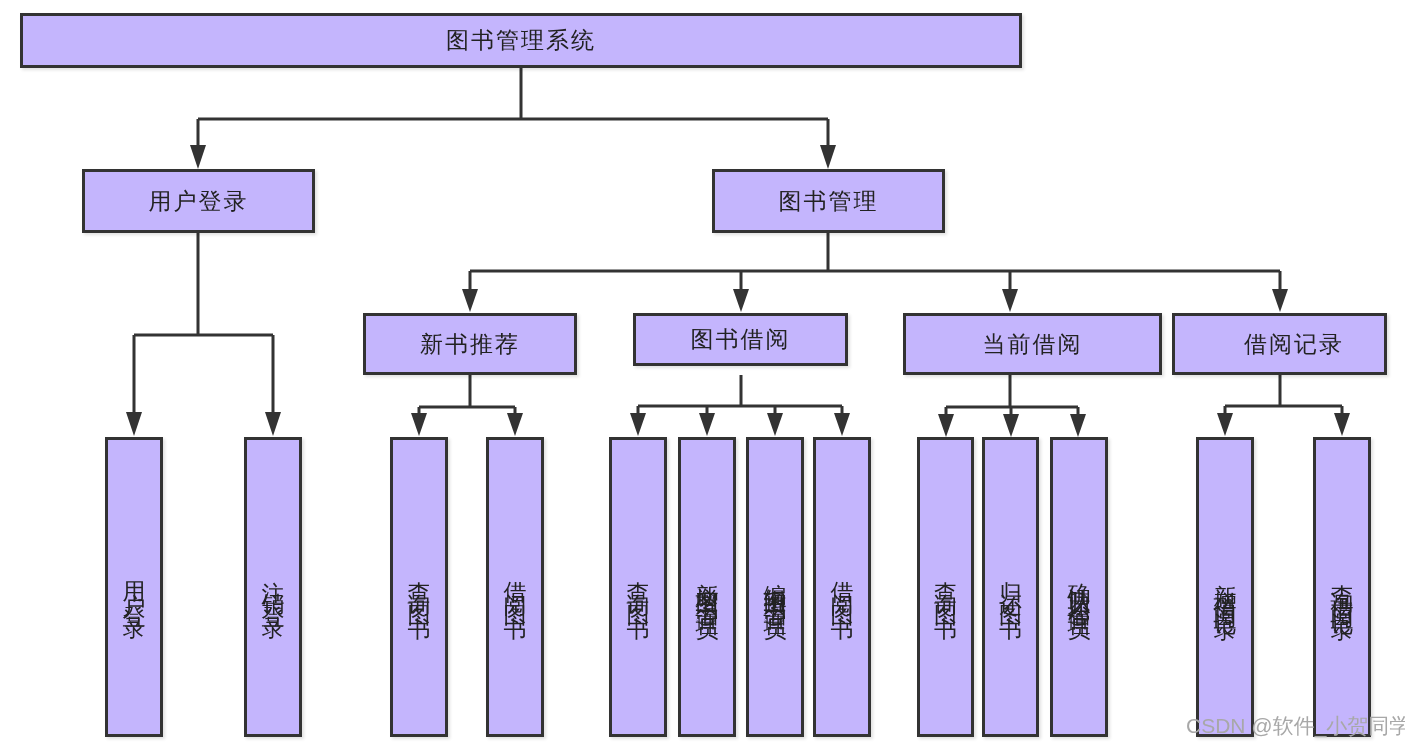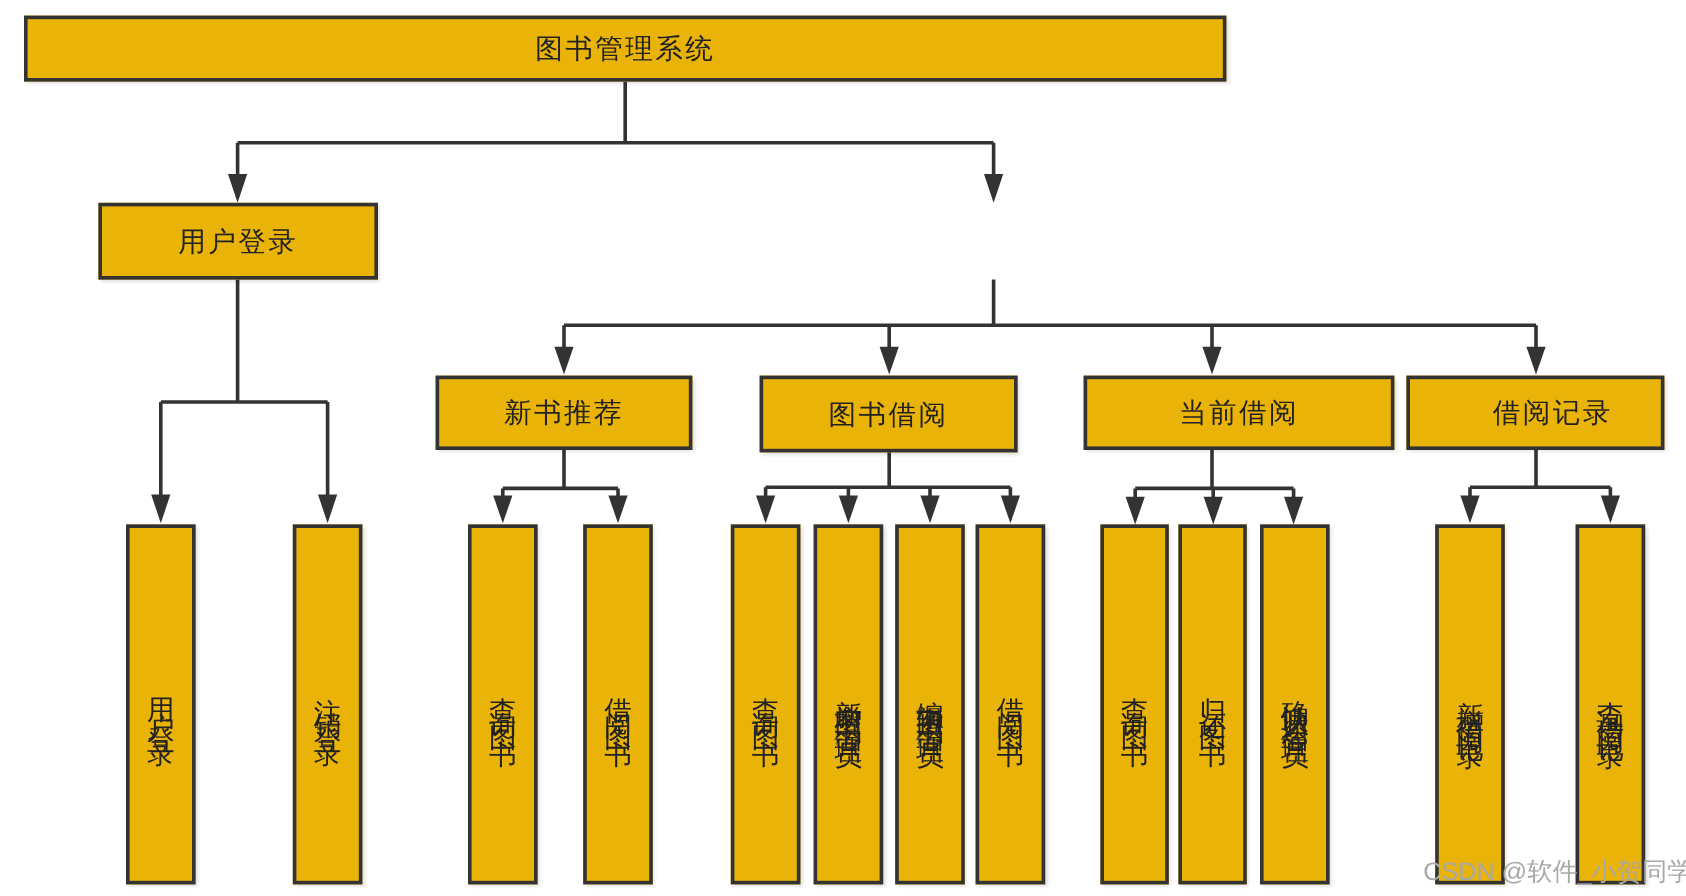--- a/index.html
+++ b/index.html
@@ -19,21 +19,21 @@
     position: absolute;
     left: 0;
     top: 0;
     width: 1405px;
     height: 747px;
   }
   .node {
     position: absolute;
     box-sizing: border-box;
     border: 3px solid #333333;
-    background: #eab308;
+    background: #c4b5fd;
     display: flex;
     align-items: center;
     justify-content: center;
     box-shadow: 2px 2px 3px rgba(0,0,0,0.12);
   }
   .label-h {
     color: #222222;
     font-size: 23px;
     letter-spacing: 2px;
     white-space: nowrap;
@@ -123,25 +123,28 @@
     </g>
   </svg>
 
   <div class="node" style="left:20px; top:13px; width:1002px; height:55px;">
     <span class="label-h">图书管理系统</span>
   </div>
 
   <div class="node" style="left:82px; top:169px; width:233px; height:64px;">
     <span class="label-h">用户登录</span>
   </div>
+  <div class="node" style="left:712px; top:169px; width:233px; height:64px;">
+    <span class="label-h">图书管理</span>
+  </div>
 
   <div class="node" style="left:363px; top:313px; width:214px; height:62px;">
     <span class="label-h">新书推荐</span>
   </div>
-  <div class="node" style="left:633px; top:313px; width:215px; height:64px;">
+  <div class="node" style="left:633px; top:313px; width:215px; height:53px;">
     <span class="label-h">图书借阅</span>
   </div>
   <div class="node" style="left:903px; top:313px; width:259px; height:62px;">
     <span class="label-h">当前借阅</span>
   </div>
   <div class="node" style="left:1172px; top:313px; width:215px; height:62px;padding-left:29px;">
     <span class="label-h">借阅记录</span>
   </div>
 
   <div class="node" style="left:105px; top:437px; width:58px; height:300px;">

